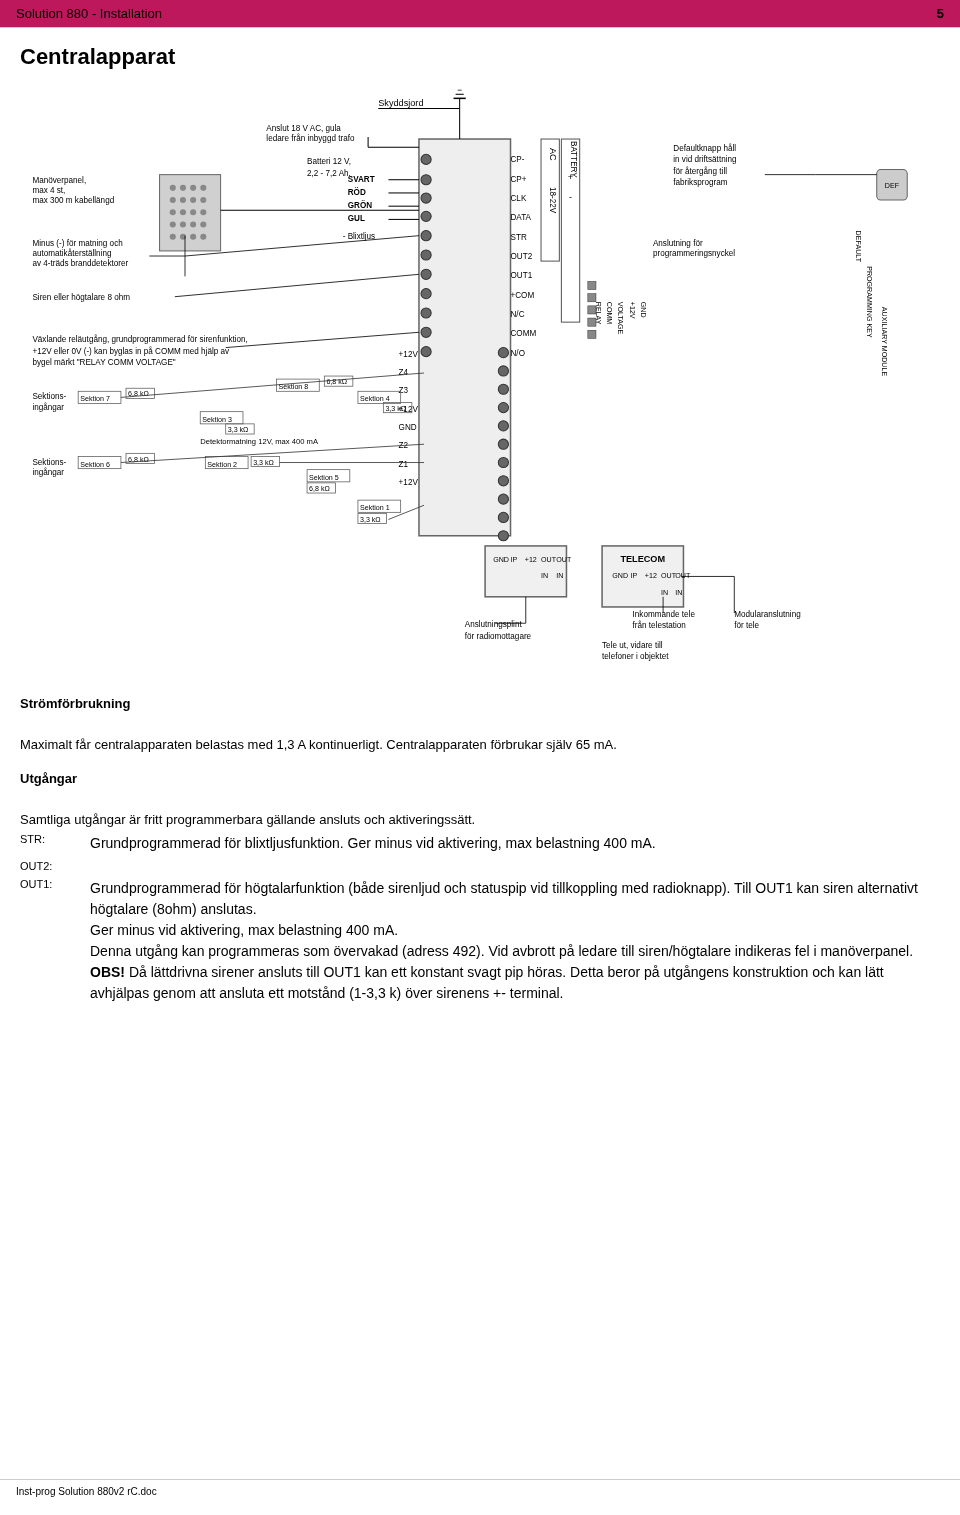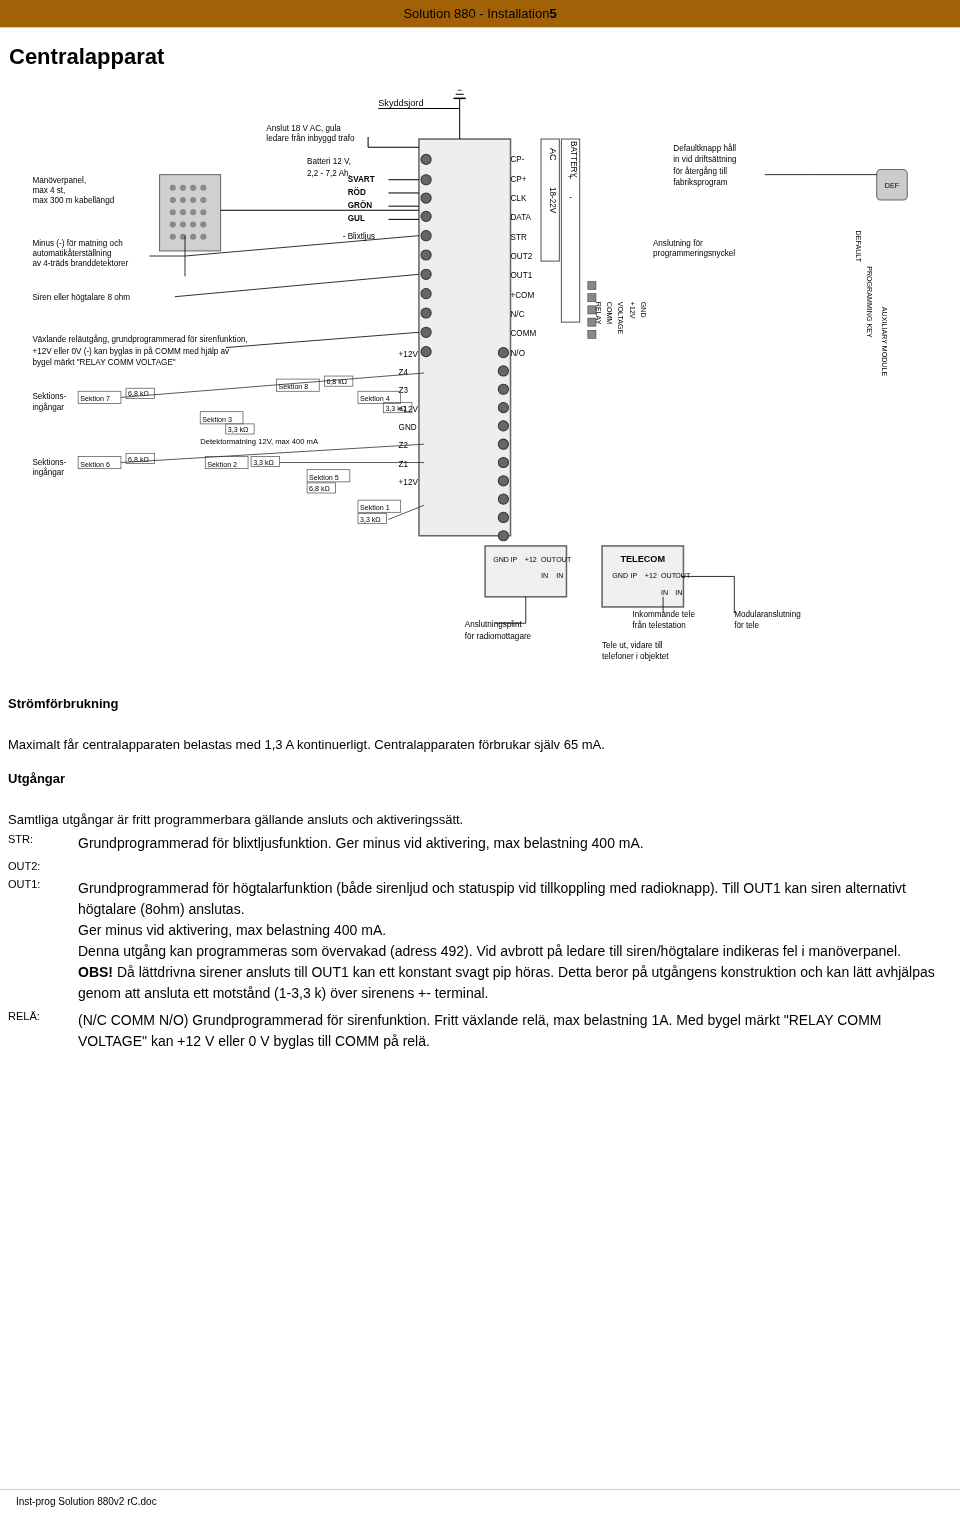--- a/index.html
+++ b/index.html
@@ -10,54 +10,54 @@
       color: #000;
       width: 960px;
       min-height: 1515px;
       position: relative;
       overflow-x: hidden;
     }
 
     
     .page-header {
       display: flex;
-      justify-content: center;
+      justify-content: space-between;
       align-items: center;
       padding: 6px 16px;
       border-bottom: 1px solid #ccc;
-      background: #a16207;
+      background: #be185d;
     }
     .page-title {
       font-size: 13px;
       font-weight: normal;
     }
     .page-number {
       font-size: 13px;
       font-weight: bold;
     }
 
     
     .main-heading {
       font-size: 22px;
       font-weight: bold;
-      padding: 16px 20px 8px 9px;
+      padding: 16px 20px 8px 20px;
     }
 
     
     .diagram-container {
       position: relative;
       width: 920px;
       height: 590px;
       margin: 0 auto;
       border: none;
     }
 
     
     .text-content {
-      padding: 12px 8px;
+      padding: 12px 20px;
     }
 
     .section-heading {
       font-size: 13px;
       font-weight: bold;
       margin-top: 16px;
       margin-bottom: 4px;
     }
 
     .para {
@@ -79,21 +79,21 @@
       flex-shrink: 0;
     }
     .term-def {
       font-size: 14px;
       line-height: 1.5;
     }
 
     
     .page-footer {
       position: absolute;
-      bottom: 2px;
+      bottom: 12px;
       left: 0;
       right: 0;
       display: flex;
       justify-content: space-between;
       padding: 6px 16px;
       border-top: 1px solid #ccc;
       font-size: 10px;
     }
 
     
@@ -387,23 +387,19 @@
   <div class="term-row">
     <span class="term-label">OUT1:</span>
     <span class="term-def">
       Grundprogrammerad för högtalarfunktion (både sirenljud och statuspip vid tillkoppling med radioknapp). Till OUT1 kan siren alternativt högtalare (8ohm) anslutas.<br>
       Ger minus vid aktivering, max belastning 400 mA.<br>
       Denna utgång kan programmeras som övervakad (adress 492). Vid avbrott på ledare till siren/högtalare indikeras fel i manöverpanel.<br>
       <span style="font-weight:bold;">OBS!</span> Då lättdrivna sirener ansluts till OUT1 kan ett konstant svagt pip höras. Detta beror på utgångens konstruktion och kan lätt avhjälpas genom att ansluta ett motstånd (1-3,3 k) över sirenens +- terminal.
     </span>
   </div>
 
-  <div class="term-row">
-    <span class="term-label">RELÄ:</span>
-    <span class="term-def">(N/C COMM N/O) Grundprogrammerad för sirenfunktion. Fritt växlande relä, max belastning 1A. Med bygel märkt "RELAY COMM VOLTAGE" kan +12 V eller 0 V byglas till COMM på relä.</span>
-  </div>
 
 </div>
 
 <div class="page-footer">
   <span>Inst-prog Solution 880v2 rC.doc</span>
   <span></span>
 </div>
 
 </body></html>

